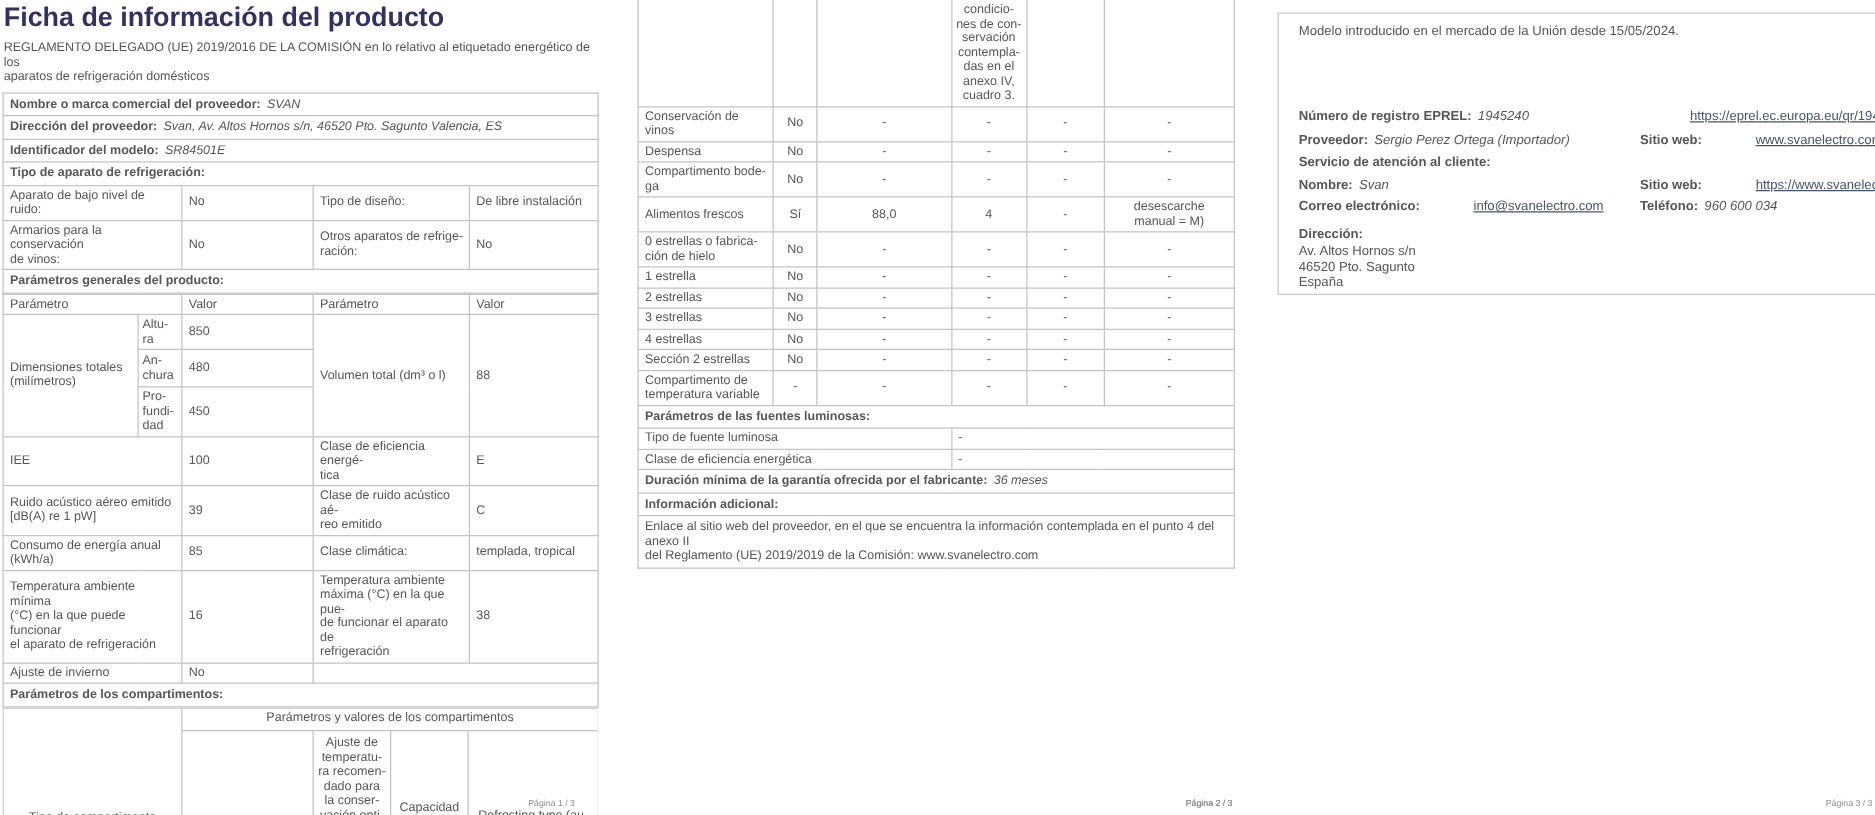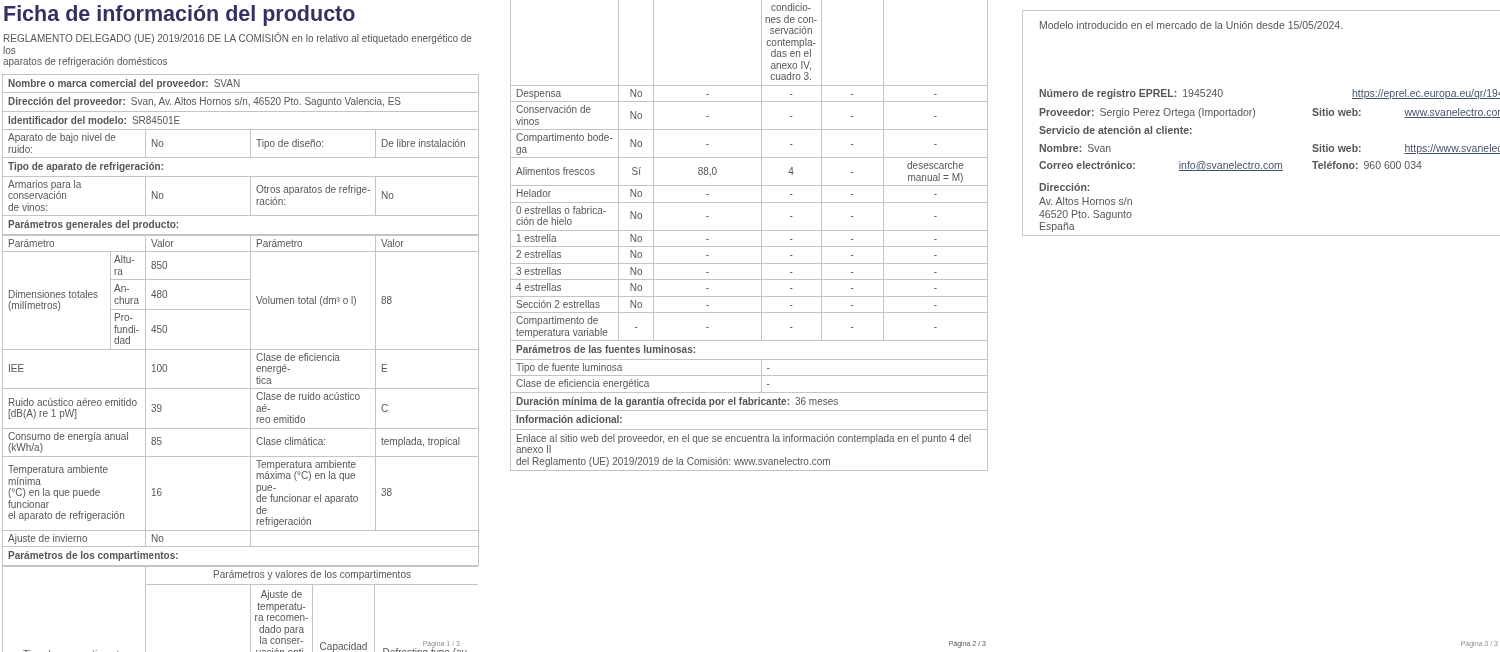--- a/index.html
+++ b/index.html
@@ -29,21 +29,21 @@
   .band{padding:3px 4px 3px 5px;}
   .clip{overflow:hidden;height:167px;}
   #comp2 tr.cont td{border-top:none;}
   .link{color:var(--link);text-decoration:underline;cursor:pointer;margin-left:40px;}
   .footer{position:absolute;top:640px;font-size:7px;line-height:8px;color:var(--footer);text-align:right;}
   #page3box{position:absolute;left:1022px;top:10px;width:564px;height:226px;
             border:1px solid #c9c9c9;font-size:10.5px;line-height:12.5px;}
   #page3box .abs{position:absolute;}
   .qr{position:absolute;top:15px;right:13px;width:58px;height:58px;}
   .qr svg{width:100%;height:100%;}
-  .lbl-gap{margin-left:5px;}
+  .lbl-gap{margin-left:5px;font-style:italic;}
 </style>
 </head>
 <body>
 
 <div class="page" id="page1">
   <h1>Ficha de información del producto</h1>
   <p class="subtitle">REGLAMENTO DELEGADO (UE) 2019/2016 DE LA COMISIÓN en lo relativo al etiquetado energético de los
 aparatos de refrigeración domésticos</p>
 
   <table>
@@ -57,27 +57,27 @@
         <tr>
       <td colspan="4" class="band"><span class="b">Nombre o marca comercial del proveedor:</span><span class="lbl-gap">SVAN</span></td>
     </tr>
     <tr>
       <td colspan="4" class="band"><span class="b">Dirección del proveedor:</span><span class="lbl-gap">Svan, Av. Altos Hornos s/n, 46520 Pto. Sagunto Valencia, ES</span></td>
     </tr>
     <tr>
       <td colspan="4" class="band"><span class="b">Identificador del modelo:</span><span class="lbl-gap">SR84501E</span></td>
     </tr>
     <tr>
+      <td colspan="4" class="band b">Tipo de aparato de refrigeración:</td>
+    </tr>
+    <tr>
       <td>Aparato de bajo nivel de ruido:</td>
       <td>No</td>
       <td>Tipo de diseño:</td>
       <td>De libre instalación</td>
-    </tr>
-    <tr>
-      <td colspan="4" class="band b">Tipo de aparato de refrigeración:</td>
     </tr>
     <tr>
       <td>Armarios para la conservación
 de vinos:</td>
       <td>No</td>
       <td>Otros aparatos de refrige-
 ración:</td>
       <td>No</td>
     </tr>
     <tr>
@@ -240,30 +240,30 @@
 das en el
 anexo IV,
 cuadro 3.</td>
       <td></td>
       <td></td>
     </tr>
     </tbody>
       <tbody>
 
         <tr>
+          <td>Conservación de vinos</td>
+          <td class="ctr">No</td>
+          <td class="ctr">-</td>
+          <td class="ctr">-</td>
+          <td class="ctr">-</td>
+          <td class="ctr">-</td>
+        </tr>
+
+        <tr>
           <td>Despensa</td>
-          <td class="ctr">No</td>
-          <td class="ctr">-</td>
-          <td class="ctr">-</td>
-          <td class="ctr">-</td>
-          <td class="ctr">-</td>
-        </tr>
-
-        <tr>
-          <td>Conservación de vinos</td>
           <td class="ctr">No</td>
           <td class="ctr">-</td>
           <td class="ctr">-</td>
           <td class="ctr">-</td>
           <td class="ctr">-</td>
         </tr>
 
         <tr>
           <td>Compartimento bode-
 ga</td>
@@ -277,28 +277,20 @@
         <tr>
           <td>Alimentos frescos</td>
           <td class="ctr">Sí</td>
           <td class="ctr">88,0</td>
           <td class="ctr">4</td>
           <td class="ctr">-</td>
           <td class="ctr">desescarche
 manual = M)</td>
         </tr>
 
-        <tr>
-          <td>Helador</td>
-          <td class="ctr">No</td>
-          <td class="ctr">-</td>
-          <td class="ctr">-</td>
-          <td class="ctr">-</td>
-          <td class="ctr">-</td>
-        </tr>
 
         <tr>
           <td>0 estrellas o fabrica-
 ción de hielo</td>
           <td class="ctr">No</td>
           <td class="ctr">-</td>
           <td class="ctr">-</td>
           <td class="ctr">-</td>
           <td class="ctr">-</td>
         </tr>

